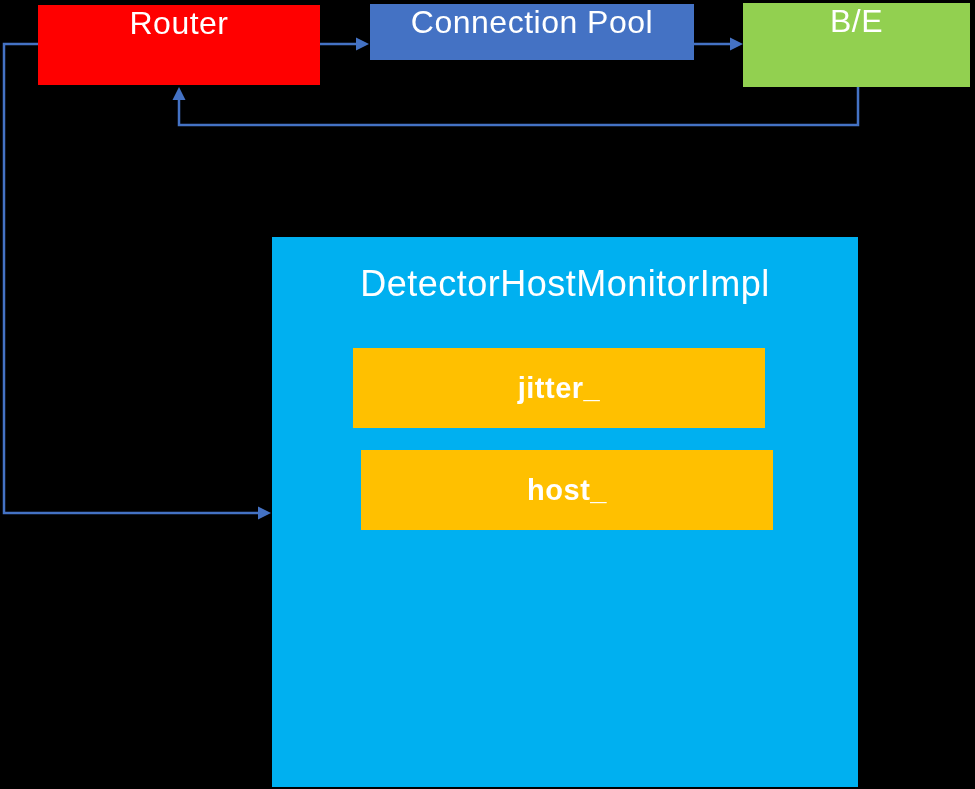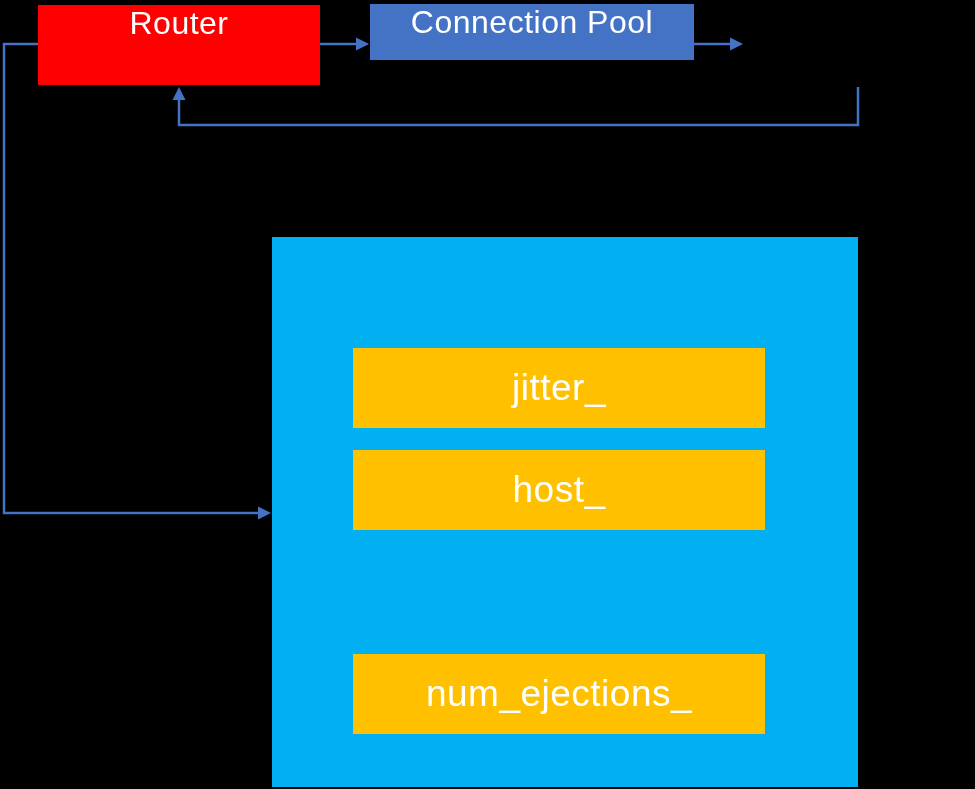--- a/index.html
+++ b/index.html
@@ -73,26 +73,26 @@
   }
   .member {
     position: absolute;
     left: 81px;
     width: 412px;
     height: 80px;
     background: var(--color-member, #FFC000);
     display: flex;
     align-items: center;
     justify-content: center;
-    font-size: 37px;
-    font-weight: 400;
+    font-size: 29px;
+    font-weight: 700;
     letter-spacing: 0.5px;
   }
   .member-1 { top: 111px; }
-  .member-2 { top: 213px; }
+  .member-2 { top: 213px; margin-left: 8px; }
   .member-3 { top: 315px; }
   .member-4 { top: 417px; }
 </style>
 </head>
 <body>
 
 <div class="canvas">
 
   <svg class="edges" viewBox="0 0 975 789" xmlns="http://www.w3.org/2000/svg">
 
@@ -110,27 +110,28 @@
   </svg>
 
   <div class="node node-router">
     <span>Router</span>
   </div>
 
   <div class="node node-pool">
     <span>Connection Pool</span>
   </div>
 
+  <div class="node node-backend">
+    <span>B/E</span>
+  </div>
 
   <div class="node-monitor">
+    <div class="monitor-title">DetectorHostMonitorImpl</div>
 
     <div class="member member-1">
       <span>jitter_</span>
     </div>
     <div class="member member-2">
       <span>host_</span>
     </div>
-    <div class="member member-4">
-      <span>num_ejections_</span>
-    </div>
   </div>
 
 </div>
 
 </body></html>

